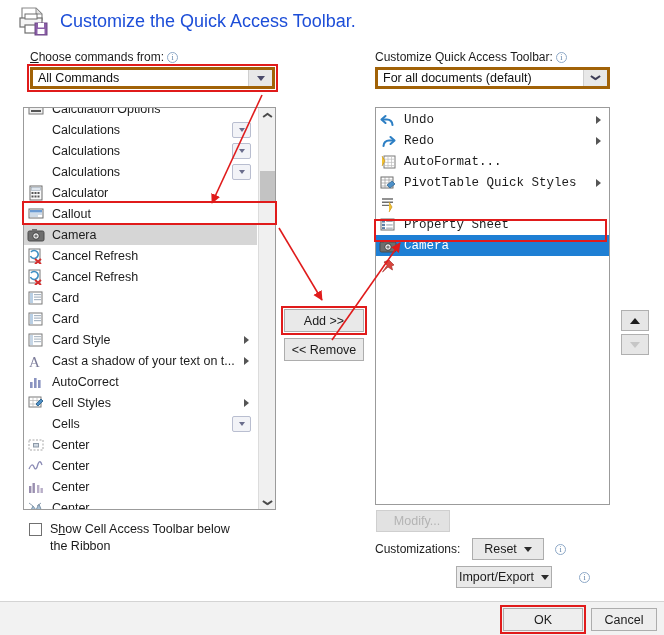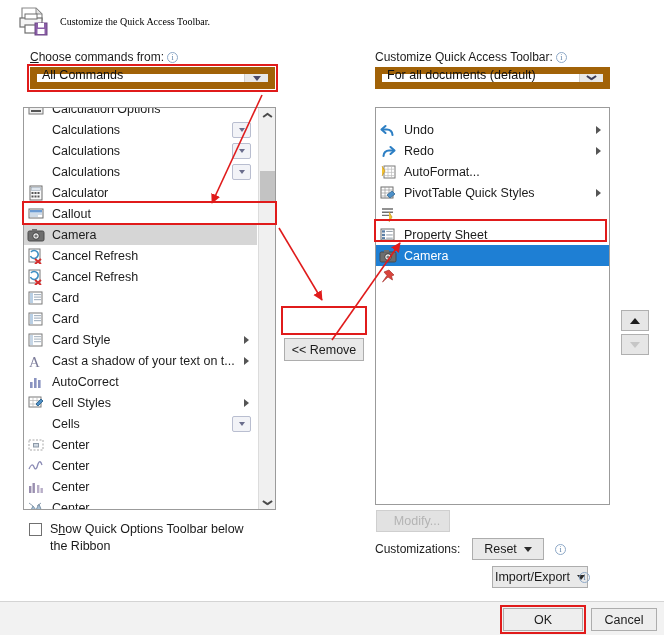--- a/index.html
+++ b/index.html
@@ -9,36 +9,36 @@
     background: #ffffff;
     font-family: "Liberation Sans", sans-serif;
     font-size: 12px;
     color: #1a1a1a;
     overflow: hidden;
   }
   #root { position: relative; width: 664px; height: 635px; background: #ffffff; }
 
   
   .hdr { position: absolute; left: 16px; top: 4px; display: flex; align-items: center; gap: 10px; }
-  .hdr-title { font-size: 10px; color: #000000; font-family: Liberation Serif, serif; }
+  .hdr-title { font-size: 18px; color: #1d4ed8; }
   .printer-icon { width: 34px; height: 34px; position: relative; }
 
   
   .fld-label { position: absolute; font-size: 12px; color: #1c1c1c; white-space: nowrap; }
   .u { text-decoration: underline; }
   .info-i {
     display: inline-block; width: 11px; height: 11px; border-radius: 50%;
     border: 1px solid #8ea9c8; color: #5b7fa6; font-size: 8px; line-height: 9px;
     text-align: center; vertical-align: 1px; margin-left: 3px; font-family: "Liberation Serif", serif;
   }
 
   
   .combo {
-    position: absolute; background: #ffffff; border: 7px solid #a16207;
-    display: flex; align-items: flex-end; justify-content: space-between; padding: 0 0 0 5px;
+    position: absolute; background: #ffffff; border: 3px solid #a16207;
+    display: flex; align-items: center; justify-content: space-between; padding: 0 0 0 5px;
     font-size: 12.5px; color: #111;
   }
   .combo .btn {
     width: 24px; height: 100%; background: #e8e8e8; border-left: 1px solid #cfcfcf;
     display: flex; align-items: center; justify-content: center;
   }
   .caret-dn { width: 0; height: 0; border-left: 4px solid transparent; border-right: 4px solid transparent; border-top: 5px solid #4a4a6a; }
   .caret-thin { position: relative; width: 9px; height: 6px; }
   .caret-thin::before, .caret-thin::after {
     content: ""; position: absolute; top: 0; width: 6px; height: 1.6px; background: #3b3b55;
@@ -342,21 +342,21 @@
         </div>
       <div class="thumb" style="top:63px; height:30px;"></div>
       <div class="arw bot">
           <span class="chev dn"></span>
         </div>
     </div>
   </div>
   <div class="redbox" style="left:22px; top:201px; width:255px; height:24px;"></div>
 
   <div class="listbox" style="left:375px; top:107px; width:235px; height:398px;">
-    <div class="rows" id="right-rows" style="top:11px; right:0px;">
+    <div class="rows" id="right-rows" style="top:1px; right:0px;font-family:Liberation Mono, monospace;">
         <div class="row">
           <span class="ico"><svg width="18" height="16" viewBox="0 0 18 16">
               <path d="M13.5 13 a5.5 5.5 0 0 0 -5.5 -5.5 h-4.5" fill="none" stroke="#2d7fc4" stroke-width="2.1" stroke-linecap="round"></path>
               <path d="M6.5 4 L2.5 7.5 L6.5 11" fill="none" stroke="#2d7fc4" stroke-width="2.1" stroke-linecap="round" stroke-linejoin="round"></path>
             </svg></span>
           <span class="lbl">Undo</span>
           <span class="sub-arrow"></span>
         </div>
         <div class="row">
           <span class="ico"><svg width="18" height="16" viewBox="0 0 18 16">
@@ -415,53 +415,56 @@
         <div class="row">
           <span class="ico"><svg width="18" height="16" viewBox="0 0 18 16">
               <path d="M10 1 l5 5 -2.5 1 1 4 -4.5 -3 -5.5 5 4.5 -6.5 -3 -3.5 z" fill="#d9443c" stroke="#a8322c" stroke-width=".7"></path>
             </svg></span>
           <span class="lbl"></span>
         </div>
       </div>
   </div>
   <div class="redbox" style="left:374px; top:219px; width:233px; height:23px;"></div>
 
+  <div class="btn3d" style="left:284px; top:309px; width:80px; height:23px;">
+    <span>Add &gt;&gt;</span>
+  </div>
   <div class="redbox" style="left:281px; top:306px; width:86px; height:29px;"></div>
 
   <div class="btn3d" style="left:284px; top:338px; width:80px; height:23px;">
     <span>&lt;&lt; Remove</span>
   </div>
 
   <div class="arrowbtn" style="left:621px; top:310px; width:28px; height:21px;">
       <span class="tri-up-s"></span>
     </div>
   <div class="arrowbtn" style="left:621px; top:334px; width:28px; height:21px;">
       <span class="tri-dn-s"></span>
     </div>
 
   <div class="cbwrap" style="left:29px; top:521px;">
     <span class="cbbox"></span>
-    <span class="cblabel">S<span class="u">h</span><span>ow Quick Options Toolbar below the Ribbon</span></span>
+    <span class="cblabel">S<span class="u">h</span><span>ow Cell Access Toolbar below the Ribbon</span></span>
   </div>
 
   <div class="btn3d disabled" style="left:376px; top:510px; width:74px; height:22px;padding-left:8px;">
     <span>Modify...</span>
   </div>
 
   <div class="fld-label" style="left:375px; top:542px;">
     <span>Customizations:</span>
   </div>
 
   <div class="btn3d" style="left:472px; top:538px; width:72px; height:22px;">
     <span>Reset</span>
     <span class="tri-dn"></span>
   </div>
   <span class="info-i" style="position:absolute; left:552px; top:544px;">i</span>
 
-  <div class="btn3d" style="left:492px; top:566px; width:96px; height:22px;">
+  <div class="btn3d" style="left:456px; top:566px; width:96px; height:22px;">
     <span>Import/Export</span>
     <span class="tri-dn"></span>
   </div>
   <span class="info-i" style="position:absolute; left:576px; top:572px;">i</span>
 
   <div class="footer-sep"></div>
   <div class="footer"></div>
   <div class="btn3d" style="left:503px; top:608px; width:80px; height:23px; background:#eeeeee;">
     <span>OK</span>
   </div>

